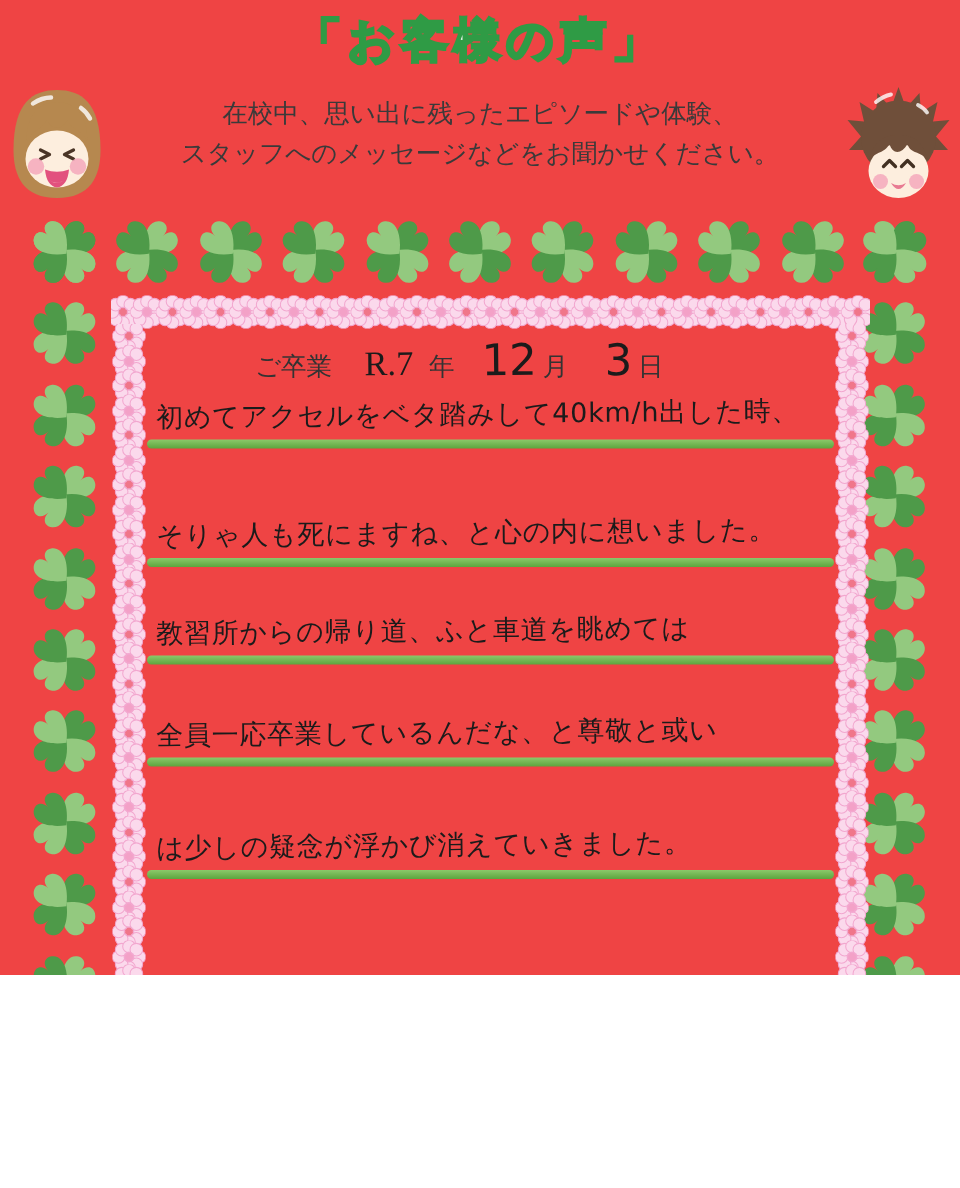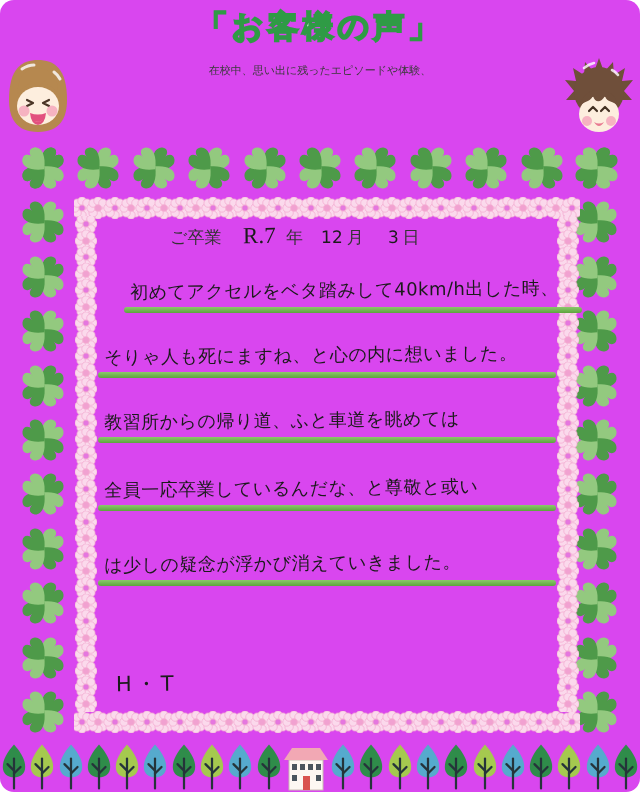--- a/index.html
+++ b/index.html
@@ -1,24 +1,24 @@
 <!DOCTYPE html>
 <html><head>
 <meta charset="utf-8">
 <style>
   html,body{margin:0;padding:0;background:#fff;}
-  #page{position:relative;width:640px;height:792px;background:#d946ef;overflow:hidden;
-        font-family:"Liberation Sans",sans-serif;border-radius:14px;}
+  #page{position:relative;width:640px;height:650px;background:#ef4444;overflow:hidden;
+        font-family:"Liberation Sans",sans-serif;}
 
   
   .title{position:absolute;top:6px;left:0;right:0;text-align:center;
          font-size:31px;font-weight:bold;letter-spacing:4px;color:#ffffff;
          -webkit-text-stroke:2px #2f9b45;text-shadow:0 0 1px #2f9b45;}
   .subtitle{position:absolute;top:62px;left:70px;right:70px;text-align:center;
-            font-size:11px;line-height:1.6;color:#3a3a3a;}
+            font-size:17px;line-height:1.6;color:#3a3a3a;}
 
   .girl{position:absolute;left:2px;top:56px;}
   .boy{position:absolute;left:562px;top:58px;}
 
   
   .clover-row{position:absolute;left:17px;top:142px;width:606px;height:52px;
               display:flex;justify-content:space-between;}
   .clover-col{position:absolute;top:142px;height:596px;display:flex;
               flex-direction:column;justify-content:space-between;}
   .clover-col.left{left:17px;} .clover-col.right{left:570px;}
@@ -31,47 +31,48 @@
                 justify-content:space-between;align-items:center;}
   .pink-strip.leftv{left:74px;} .pink-strip.rightv{left:556px;}
   .flower{flex:none;margin:-3px;}
   .pink-strip.v .flower{margin:-3px 0;}
 
   
   .date-row{position:absolute;left:170px;top:223px;font-size:17px;color:#333;
             display:flex;align-items:baseline;white-space:nowrap;}
   .hand{font-family:"DejaVu Sans",sans-serif;color:#1b1b1b;transform:rotate(-0.6deg);}
   .date-era{font-size:23px;margin:0 10px 0 22px;font-family:Liberation Serif, serif;}
-  .date-num{font-size:17px;margin:0 4px 0 18px;}
+  .date-num{font-size:29px;margin:0 4px 0 18px;}
   .date-num.day{margin-left:24px;}
 
   .msg-row{position:absolute;left:98px;width:458px;}
   .msg-text{font-size:18px;letter-spacing:.5px;color:#1b1b1b;height:42px;
             display:flex;align-items:flex-end;padding:0 0 5px 6px;white-space:nowrap;}
   .msg-line{height:6px;border-radius:3px;background:linear-gradient(#8bc96a,#5da53e);}
-  .r1{top:260px;margin-left:26px;} .r2{top:325px;} .r3{top:390px;} .r4{top:458px;} .r5{top:533px;}
+  .r1{top:246px;} .r2{top:325px;} .r3{top:390px;} .r4{top:458px;} .r5{top:533px;}
 
   .name-row{position:absolute;left:88px;top:670px;display:flex;align-items:baseline;
             font-size:17px;color:#333;}
   .name-value{font-size:21px;margin-left:28px;letter-spacing:4px;}
 
   
   .trees{position:absolute;left:0;top:740px;width:640px;height:52px;display:flex;
          align-items:flex-end;justify-content:space-between;}
   .trees svg{flex:none;}
 </style>
 </head>
 <body>
 
 <div id="page">
 
   <div class="title">「お客様の声」</div>
 
   <div class="subtitle">
     <div>在校中、思い出に残ったエピソードや体験、</div>
+    <div>スタッフへのメッセージなどをお聞かせください。</div>
   </div>
 
   <svg class="girl" width="72" height="86" viewBox="0 0 72 86">
     <path d="M7 44 C7 12 20 4 36 4 C52 4 65 12 65 44 C65 62 58 76 36 76 C14 76 7 62 7 44 Z" fill="#b6884f"></path>
     <ellipse cx="36" cy="50" rx="21" ry="19" fill="#fdeede"></ellipse>
     <path d="M36 12 C22 12 15 24 16 38 C21 29 26 31 29 24 C33 31 39 31 43 24 C46 31 51 29 56 38 C57 24 50 12 36 12 Z" fill="#b6884f"></path>
     <path d="M20 13 q6 -4 12 -4" stroke="#ffffff" stroke-width="3" fill="none" stroke-linecap="round" opacity=".8"></path>
     <path d="M52 16 q4 3 6 7" stroke="#ffffff" stroke-width="3" fill="none" stroke-linecap="round" opacity=".8"></path>
     <path d="M25 44 l6 3 l-6 3" stroke="#4a3526" stroke-width="2.2" fill="none" stroke-linecap="round" stroke-linejoin="round"></path>
     <path d="M47 44 l-6 3 l6 3" stroke="#4a3526" stroke-width="2.2" fill="none" stroke-linecap="round" stroke-linejoin="round"></path>

